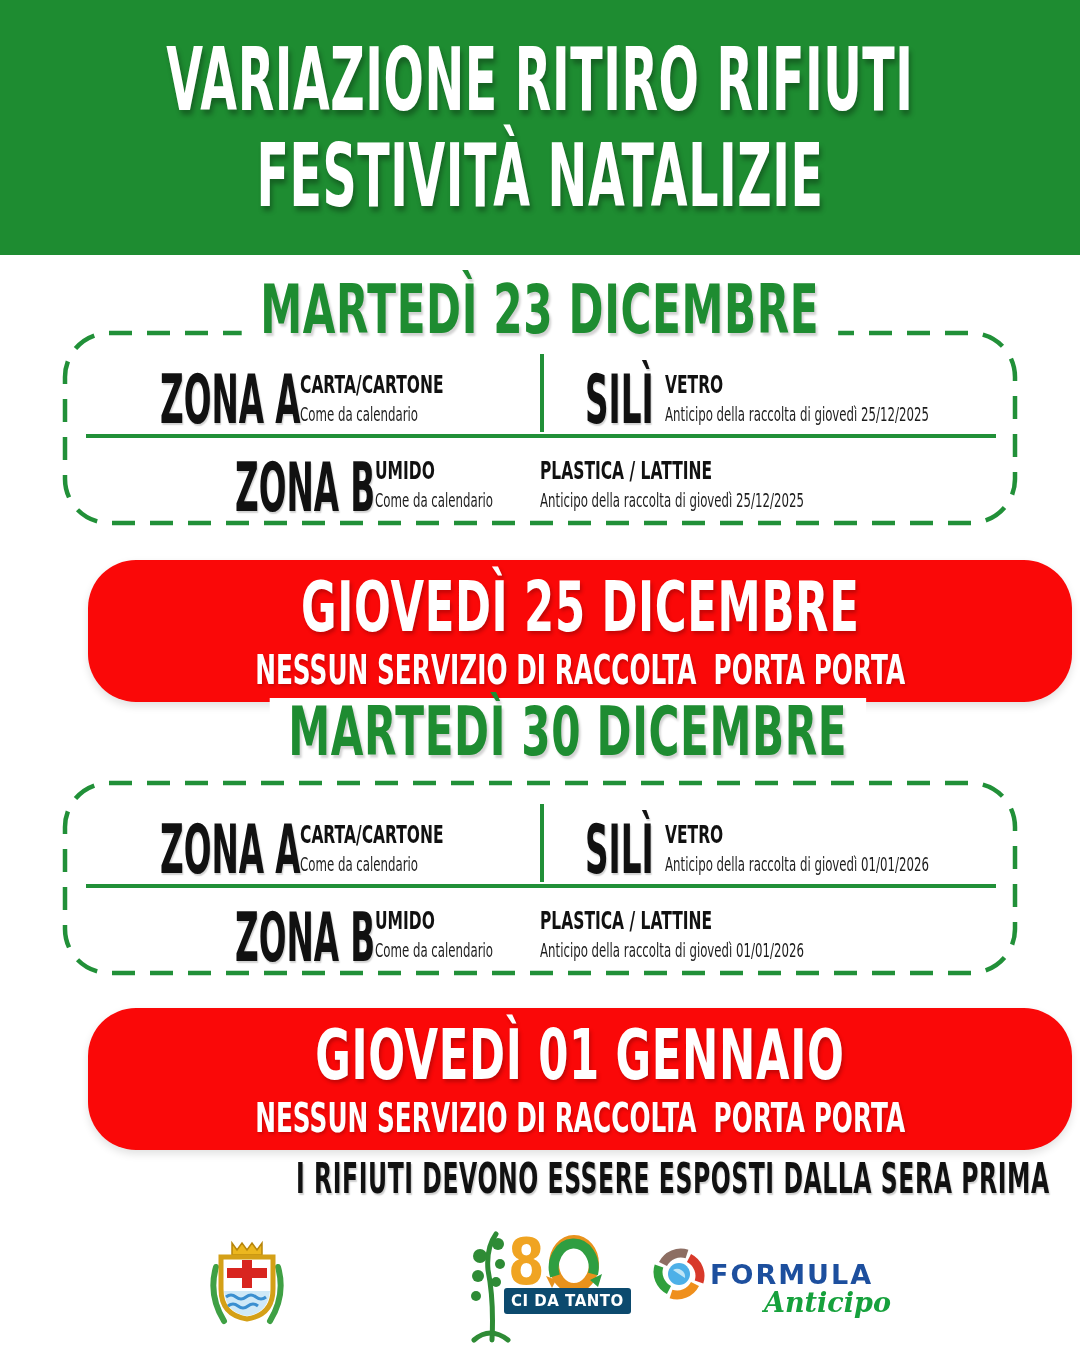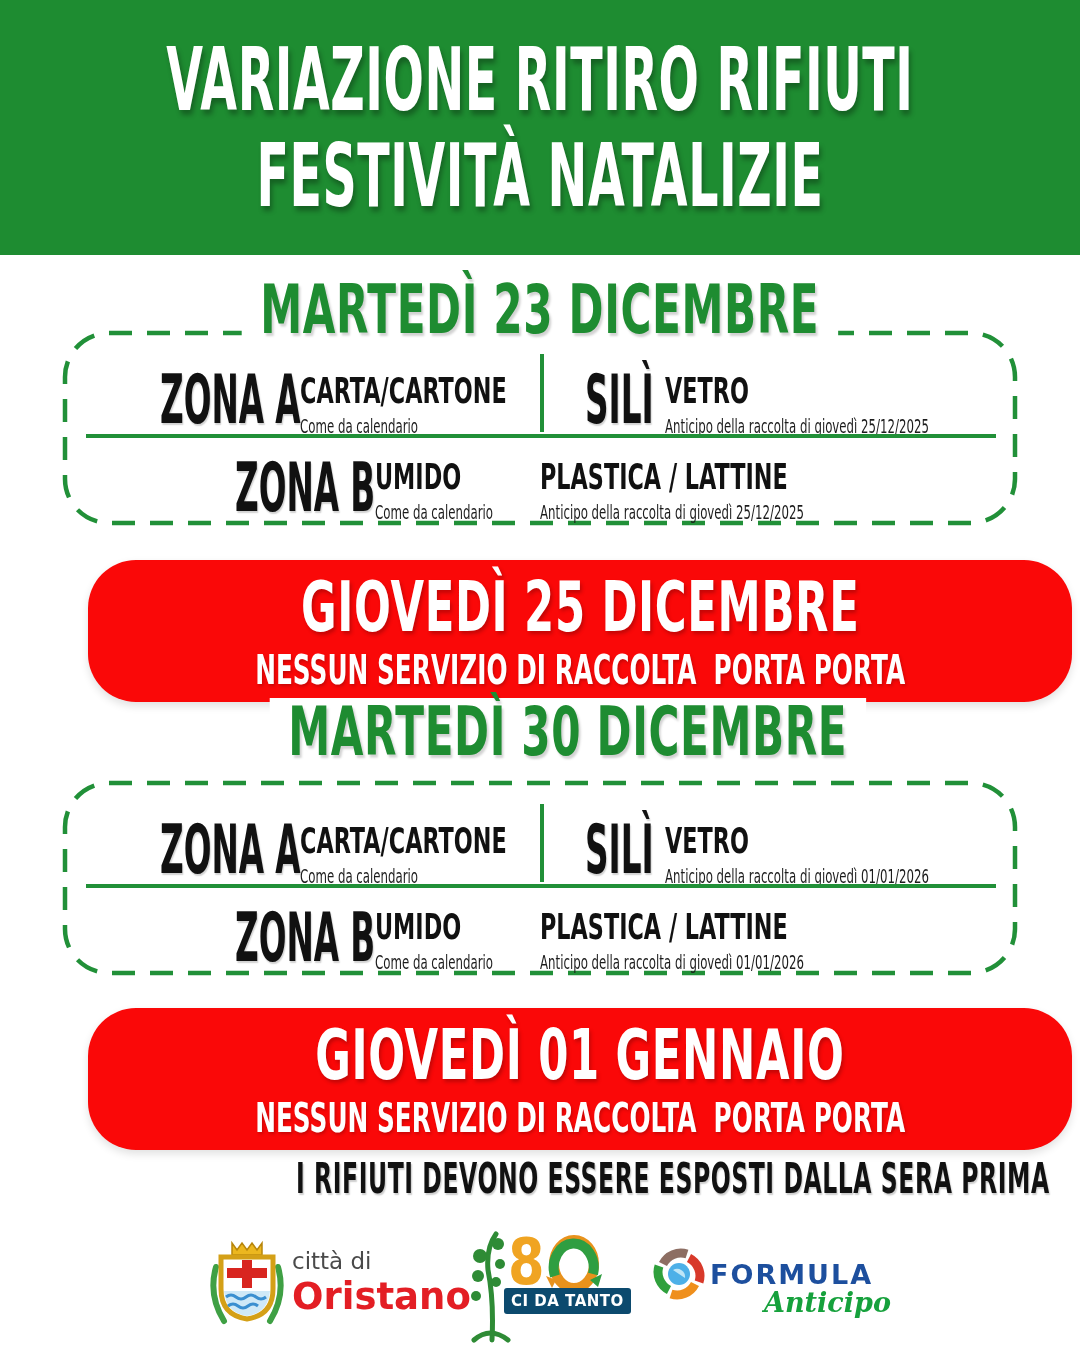--- a/index.html
+++ b/index.html
@@ -28,21 +28,21 @@
                      background:#ffffff; padding:0 30px 8px 30px;
                      text-shadow:3px 3px 3px rgba(0,0,0,0.18); }
   .sh1 { top:276px;text-align:center; } .sh2 { top:698px;margin-left:28px; }
 
   
   .dashed-box { left:62px; width:956px; height:196px; z-index:1; }
   .db1 { top:330px; } .db2 { top:780px; }
   .dash-svg { position:absolute; left:0; top:0; }
 
   .zlabel  { font-size:68px; font-weight:800; color:#111; text-shadow:2px 2px 2px rgba(0,0,0,0.18); }
-  .zinfo .zt { display:block; font-size:36px; font-weight:bold; color:#111;text-decoration:underline; }
+  .zinfo .zt { display:block; font-size:25px; font-weight:bold; color:#111;text-decoration:underline; }
   .zinfo .zn { display:block; font-size:19px; font-weight:normal; color:#1c1c1c; margin-top:4px; }
 
   .za-label { left:98px;  top:30px; }
   .za-info  { left:238px; top:40px; }
   .vdiv     { left:478px; top:24px; width:4px; height:78px; background:#219038; }
   .sili-label { left:523px; top:30px; }
   .sili-info  { left:603px; top:40px; }
   .hdiv     { left:24px; top:104px; width:910px; height:4px; background:#219038; }
   .zb-label { left:173px; top:118px; }
   .zb-info  { left:313px; top:126px; }
@@ -189,24 +189,20 @@
       <path d="M16,88 Q0,62 8,34" stroke="#3fa044" stroke-width="6" fill="none" stroke-linecap="round"></path>
       <path d="M62,88 Q78,62 70,34" stroke="#3fa044" stroke-width="6" fill="none" stroke-linecap="round"></path>
       <path d="M24,10 l5,7 l5,-7 l5,7 l5,-7 l5,7 l5,-7 v12 h-30 z" fill="#ecb71f" stroke="#b8860b" stroke-width="1.5"></path>
       <path d="M13,24 h52 v32 q0 26 -26 30 q-26 -4 -26 -30 z" fill="#ffffff" stroke="#d4a017" stroke-width="5"></path>
       <rect x="34" y="27" width="10" height="28" fill="#d8251f"></rect>
       <rect x="19" y="35" width="40" height="10" fill="#d8251f"></rect>
       <path d="M16,58 h46 v0 q-2 22 -23 25 q-21 -3 -23 -25 z" fill="#cfe9f7"></path>
       <path d="M18,64 q5,-4 10,0 q5,4 10,0 q5,-4 10,0 q5,4 10,0" stroke="#3a8fd0" stroke-width="3" fill="none"></path>
       <path d="M20,73 q5,-4 10,0 q5,4 10,0 q5,-4 10,0" stroke="#3a8fd0" stroke-width="3" fill="none"></path>
     </svg>
-    <div class="oristano-text">
-      <span class="oristano-pre">città di</span>
-      <span class="oristano-name">Oristano</span>
-    </div>
   </div>
 
   <div class="blk logo eighty-logo">
     <svg class="eighty-tree" width="46" height="118" viewBox="0 0 46 118">
       <path d="M24,112 Q26,72 20,42 Q18,20 28,6" stroke="#2e8b35" stroke-width="5" fill="none" stroke-linecap="round"></path>
       <path d="M6,112 Q22,98 40,112" stroke="#2e8b35" stroke-width="5" fill="none" stroke-linecap="round"></path>
       <circle cx="12" cy="28" r="7" fill="#2e8b35"></circle>
       <circle cx="30" cy="16" r="6" fill="#2e8b35"></circle>
       <circle cx="10" cy="48" r="6" fill="#2e8b35"></circle>
       <circle cx="32" cy="36" r="5" fill="#2e8b35"></circle>

